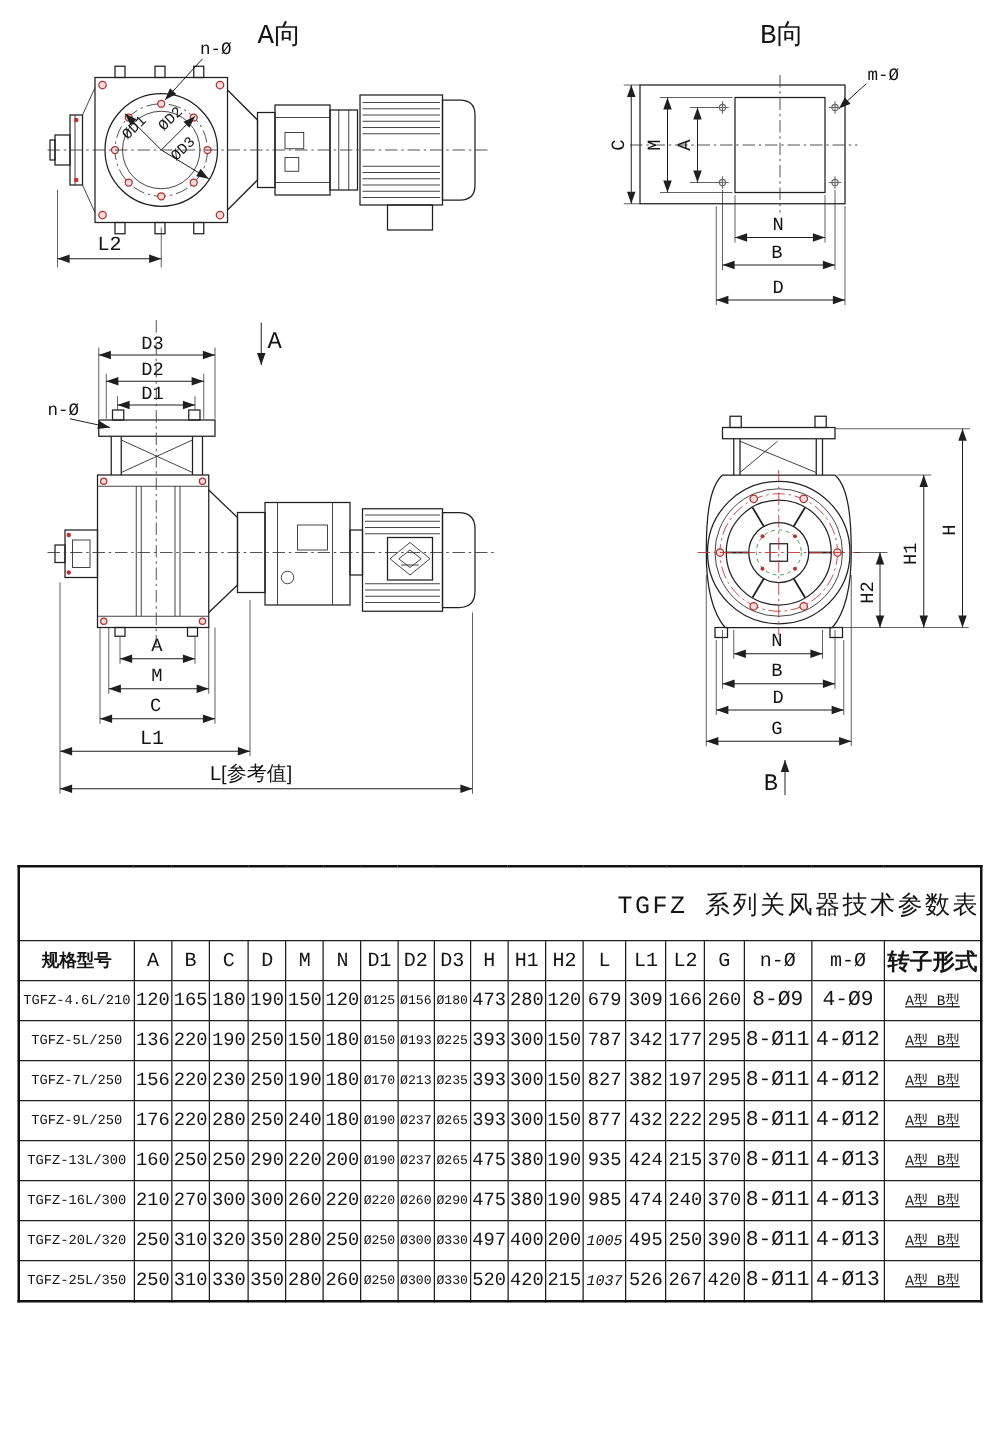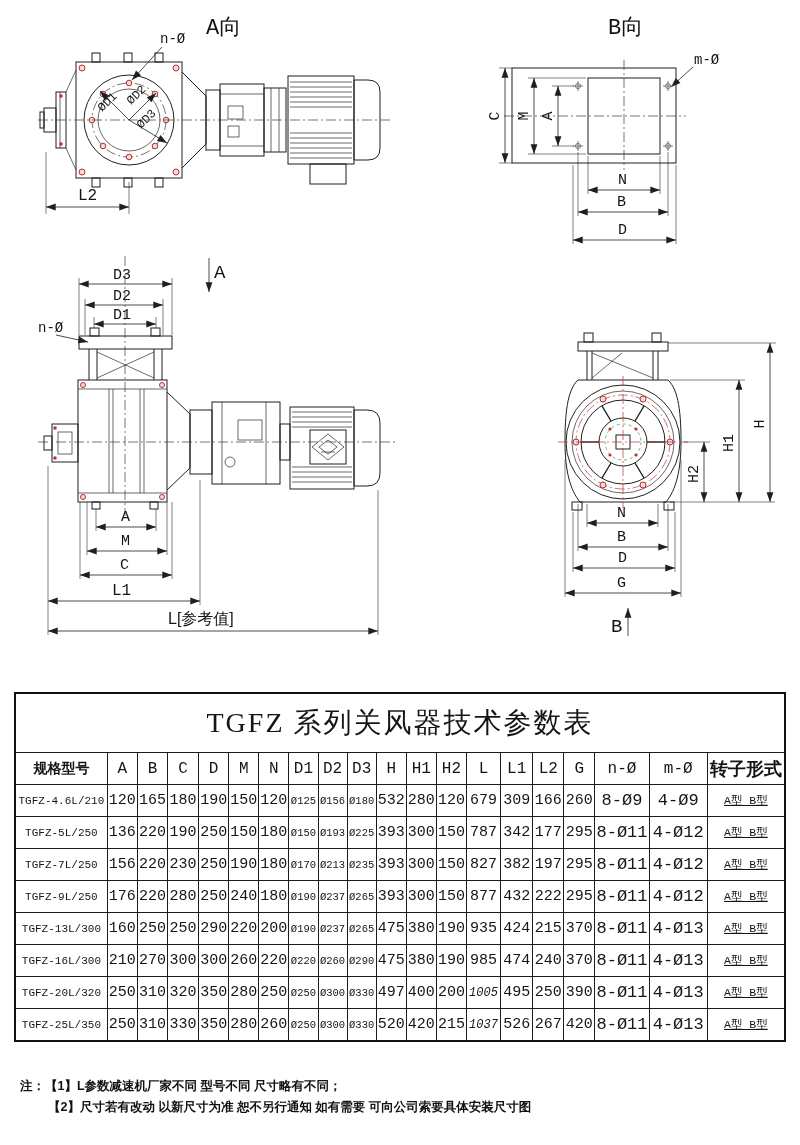--- a/index.html
+++ b/index.html
@@ -22,22 +22,22 @@
   .rb   { fill:#f3dada; stroke:#b23030; stroke-width:1; }
   .rd   { fill:#c03030; stroke:none; }
   .gb   { fill:none; stroke:#6a6a6a; stroke-width:.9; }
 
   .table-wrap { position:absolute; left:14px; top:692px; width:772px; }
   table.spec { border-collapse:collapse; width:100%; table-layout:fixed;
                border:2px solid #111; background:#fff; }
   table.spec td, table.spec th { border:1px solid #1c1c1c; text-align:center;
                font-family:"Liberation Mono","DejaVu Sans Mono",monospace;
                font-weight:normal; padding:0; overflow:hidden; white-space:nowrap; }
-  tr.title-row td { height:58px; font-size:28px; letter-spacing:2px;
-               font-family:Liberation Serif, serif; }
+  tr.title-row td { height:58px; font-size:20px; letter-spacing:2px;
+               font-family:Liberation Mono, monospace;text-align:right; }
   tr.header-row th { height:31px; font-size:16px; }
   tr.header-row th.c-model { font-size:14px; font-weight:bold;
                font-family:"Liberation Sans",sans-serif;margin-left:14px; }
   tr.header-row th.c-rotor { font-size:18px; font-weight:bold;
                font-family:Liberation Mono, monospace; }
   tbody td { height:31px; font-size:15px; }
   td.c-model { text-align:left; font-size:11px; padding-left:3px;margin-top:24px; }
   td.c-dia   { font-size:10.5px; }
   td.c-hole  { font-size:17px; }
   td.c-rotor { font-size:11.5px; font-family:"Liberation Sans",sans-serif;text-decoration:underline; }
@@ -488,21 +488,21 @@
             <td class="c-model">TGFZ-4.6L/210</td>
             <td class="c-num">120</td>
             <td class="c-num">165</td>
             <td class="c-num">180</td>
             <td class="c-num">190</td>
             <td class="c-num">150</td>
             <td class="c-num">120</td>
             <td class="c-dia">Ø125</td>
             <td class="c-dia">Ø156</td>
             <td class="c-dia">Ø180</td>
-            <td class="c-num">532</td>
+            <td class="c-num">473</td>
             <td class="c-num">280</td>
             <td class="c-num">120</td>
             <td class="c-num">679</td>
             <td class="c-num">309</td>
             <td class="c-num">166</td>
             <td class="c-num">260</td>
             <td class="c-hole">8-Ø9</td>
             <td class="c-hole">4-Ø9</td>
             <td class="c-rotor">A型 B型</td>
           </tr>
@@ -658,18 +658,14 @@
             <td class="c-num">420</td>
             <td class="c-hole">8-Ø11</td>
             <td class="c-hole">4-Ø13</td>
             <td class="c-rotor">A型 B型</td>
           </tr>
         </tbody>
   </table>
 </div>
 
 
-<div class="notes">
-  <div class="note-line"><span>注：</span><span>【1】L参数减速机厂家不同  型号不同  尺寸略有不同；</span></div>
-  <div class="note-line indent"><span>【2】尺寸若有改动  以新尺寸为准  恕不另行通知  如有需要  可向公司索要具体安装尺寸图</span></div>
+
 </div>
 
-</div>
-
 </body></html>

